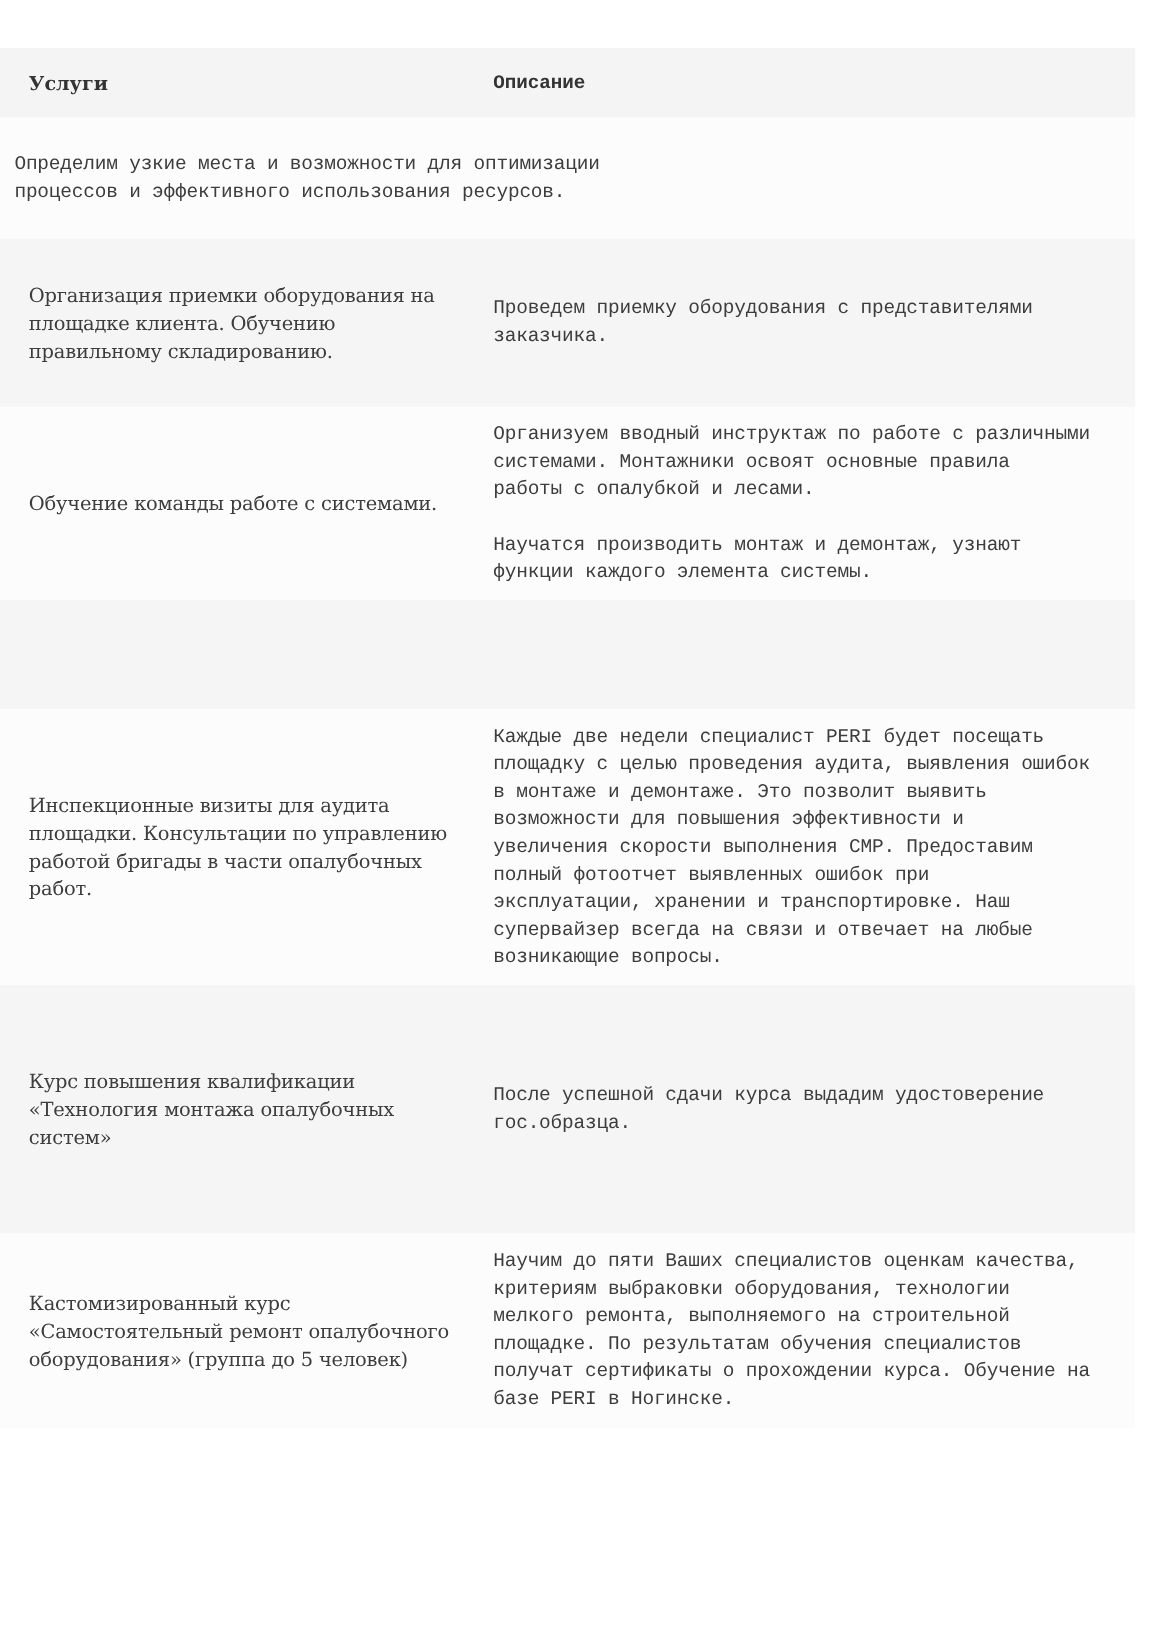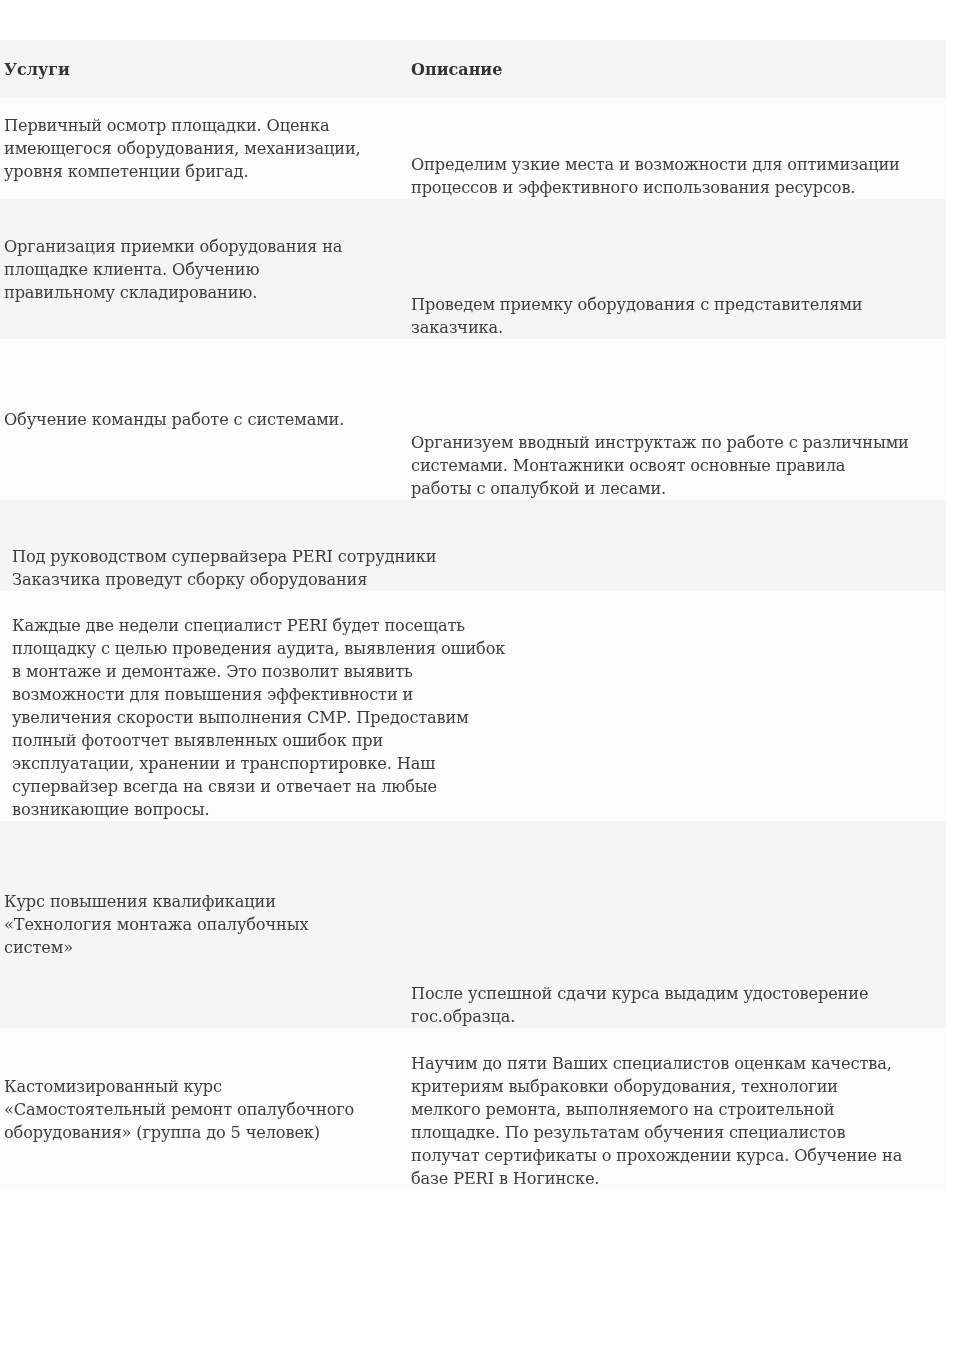--- a/index.html
+++ b/index.html
@@ -3,47 +3,42 @@
 <meta charset="utf-8">
 <style>
   html, body { margin:0; padding:0; background:#ffffff; }
   body { width:970px; height:1371px; position:relative; overflow:hidden;
          font-family:"DejaVu Serif", "Liberation Serif", serif; color:#3d3d3d; }
   .table { position:absolute; left:0; top:40px; width:946px; }
   .row { display:flex; width:946px; box-sizing:border-box; }
   .row.header { background:#f4f4f4; height:58px; align-items:center; }
   .row.gray { background:#f5f5f5; }
   .row.white { background:#fcfcfc; }
-  .cell-left { width:399px; padding-left:4px; box-sizing:border-box; display:flex; align-items:center; }
-  .cell-right { width:547px; padding-left:12px; padding-right:8px; box-sizing:border-box; display:flex; flex-direction:column; justify-content:flex-end; }
+  .cell-left { width:399px; padding-left:24px; box-sizing:border-box; display:flex; align-items:center; }
+  .cell-right { width:547px; padding-left:12px; padding-right:8px; box-sizing:border-box; display:flex; flex-direction:column; justify-content:center;font-family:Liberation Mono, monospace; }
   .hdr { font-weight:bold; font-size:16px; color:#333; }
   .txt { font-size:16.2px; line-height:23px; letter-spacing:-0.15px; }
   .para + .para { margin-top:23px; }
   .svc { white-space:pre-line; }
   .para { white-space:pre-line; }
 </style>
 </head>
 <body>
 
 <div class="table">
   <div class="row header">
     <div class="cell-left">
       <span class="hdr">Услуги</span>
     </div>
     <div class="cell-right">
       <span class="hdr">Описание</span>
     </div>
   </div>
 
   <div class="row white" style="height:101px">
-    <div class="cell-left">
-      <div class="txt svc">Первичный осмотр площадки. Оценка
-имеющегося оборудования, механизации,
-уровня компетенции бригад.</div>
-    </div>
     <div class="cell-right">
       <div class="txt para">Определим узкие места и возможности для оптимизации
 процессов и эффективного использования ресурсов.</div>
     </div>
   </div>
 
   <div class="row gray" style="height:140px">
     <div class="cell-left">
       <div class="txt svc">Организация приемки оборудования на
 площадке клиента. Обучению
@@ -56,31 +51,35 @@
   </div>
 
   <div class="row white" style="height:161px">
     <div class="cell-left">
       <div class="txt svc">Обучение команды работе с системами.</div>
     </div>
     <div class="cell-right">
       <div class="txt para">Организуем вводный инструктаж по работе с различными
 системами.  Монтажники освоят основные правила
 работы с опалубкой и лесами.</div>
+      <div class="txt para">Научатся производить монтаж и демонтаж, узнают
+функции каждого элемента системы.</div>
     </div>
   </div>
 
   <div class="row gray" style="height:91px">
-    <div class="cell-right">
-      <div class="txt para">Под руководством супервайзера PERI сотрудники
-Заказчика проведут сборку оборудования</div>
-    </div>
   </div>
 
   <div class="row white" style="height:230px">
+    <div class="cell-left">
+      <div class="txt svc">Инспекционные визиты для аудита
+площадки. Консультации по управлению
+работой бригады в части опалубочных
+работ.</div>
+    </div>
     <div class="cell-right">
       <div class="txt para">Каждые две недели специалист PERI будет посещать
 площадку с целью проведения аудита, выявления ошибок
 в монтаже и демонтаже. Это позволит выявить
 возможности для повышения эффективности и
 увеличения скорости выполнения СМР. Предоставим
 полный фотоотчет выявленных ошибок при
 эксплуатации, хранении и транспортировке. Наш
 супервайзер всегда на связи и отвечает на любые
 возникающие вопросы.</div>

